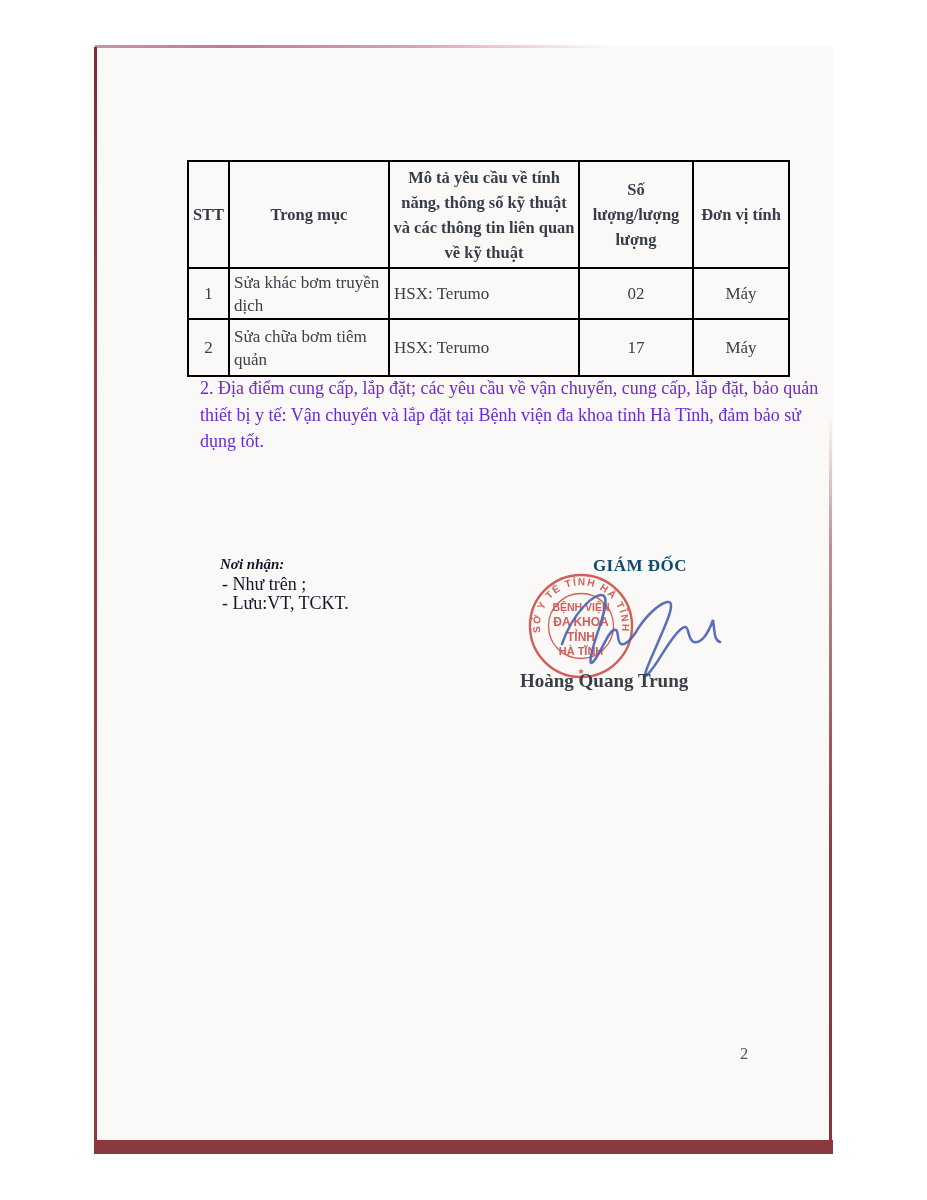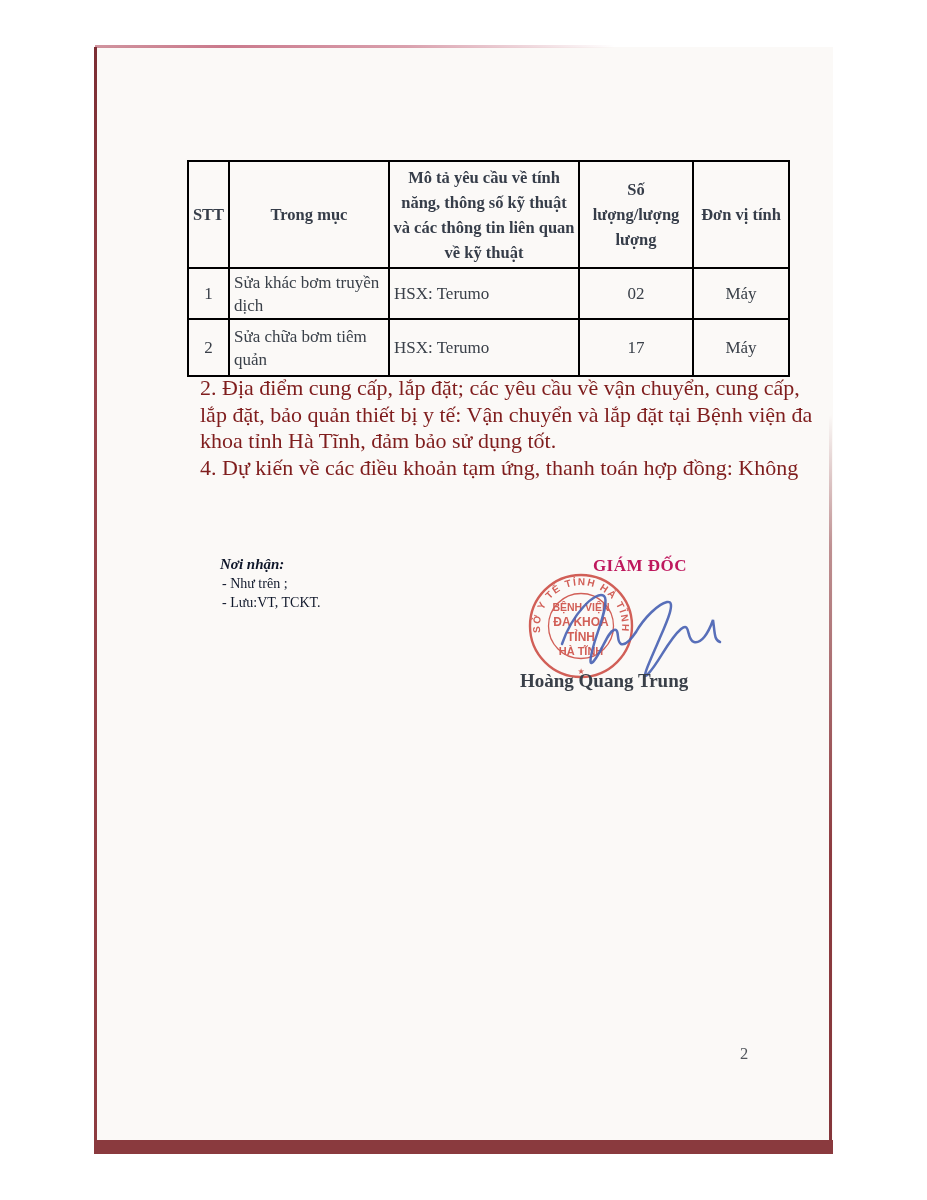--- a/index.html
+++ b/index.html
@@ -63,42 +63,42 @@
   table.items td {
     font-size: 17px; vertical-align: middle;
     line-height: 23px; padding: 1px 4px;
   }
   td.c { text-align: center; }
   td.l { text-align: left; }
   
   .paragraphs {
     position: absolute; left: 200px; top: 375px;
     width: 624px;
-    font-size: 22px; line-height: 26.5px;
-    color: #7f1d1d;
+    font-size: 18px; line-height: 26.5px;
+    color: #6d28d9;
   }
   .paragraphs p { margin: 0; }
   .inline-mark { vertical-align: -6px; margin-left: 8px; }
   
   .recipients {
     position: absolute; left: 220px; top: 556px;
     color: #0f172a;
   }
   .recipients .title {
     font-size: 15px; font-weight: bold; font-style: italic;
     margin: 0 0 3px 0;
   }
   .recipients .line {
-    font-size: 14px; margin: 0 0 2px 2px; line-height: 16.5px;
+    font-size: 18px; margin: 0 0 2px 2px; line-height: 16.5px;
   }
   
   .role {
     position: absolute; left: 520px; top: 556px; width: 240px;
     text-align: center; font-size: 17px; font-weight: bold;
-    letter-spacing: .5px; color: #be185d;
+    letter-spacing: .5px; color: #0c4a6e;
   }
   .signer-name {
     position: absolute; left: 520px; top: 670px; width: 240px;
     font-size: 19px; font-weight: bold;
     color: #3a4049;
   }
   .stamp-svg { position: absolute; left: 527px; top: 572px; opacity: .88; }
   .stamp-svg text {
     font-family: "Liberation Sans", "DejaVu Sans", sans-serif;
     font-weight: bold; fill: #cc4a41;
@@ -148,21 +148,20 @@
       <td class="l">Sửa chữa bơm tiêm quản</td>
       <td class="l">HSX: Terumo</td>
       <td class="c">17</td>
       <td class="c">Máy</td>
     </tr>
   </tbody>
     </table>
 
   <div class="paragraphs">
     <p>2. Địa điểm cung cấp, lắp đặt; các yêu cầu về vận chuyển, cung cấp, lắp đặt, bảo quản thiết bị y tế: Vận chuyển và lắp đặt tại Bệnh viện đa khoa tỉnh Hà Tĩnh, đảm bảo sử dụng tốt.</p>
-    <p>4. Dự kiến về các điều khoản tạm ứng, thanh toán hợp đồng: Không</p>
   </div>
 
   <div class="recipients">
     <p class="title">Nơi nhận:</p>
     <p class="line">- Như trên ;</p>
     <p class="line">- Lưu:VT, TCKT.</p>
   </div>
 
   <div class="role">GIÁM ĐỐC</div>
 

